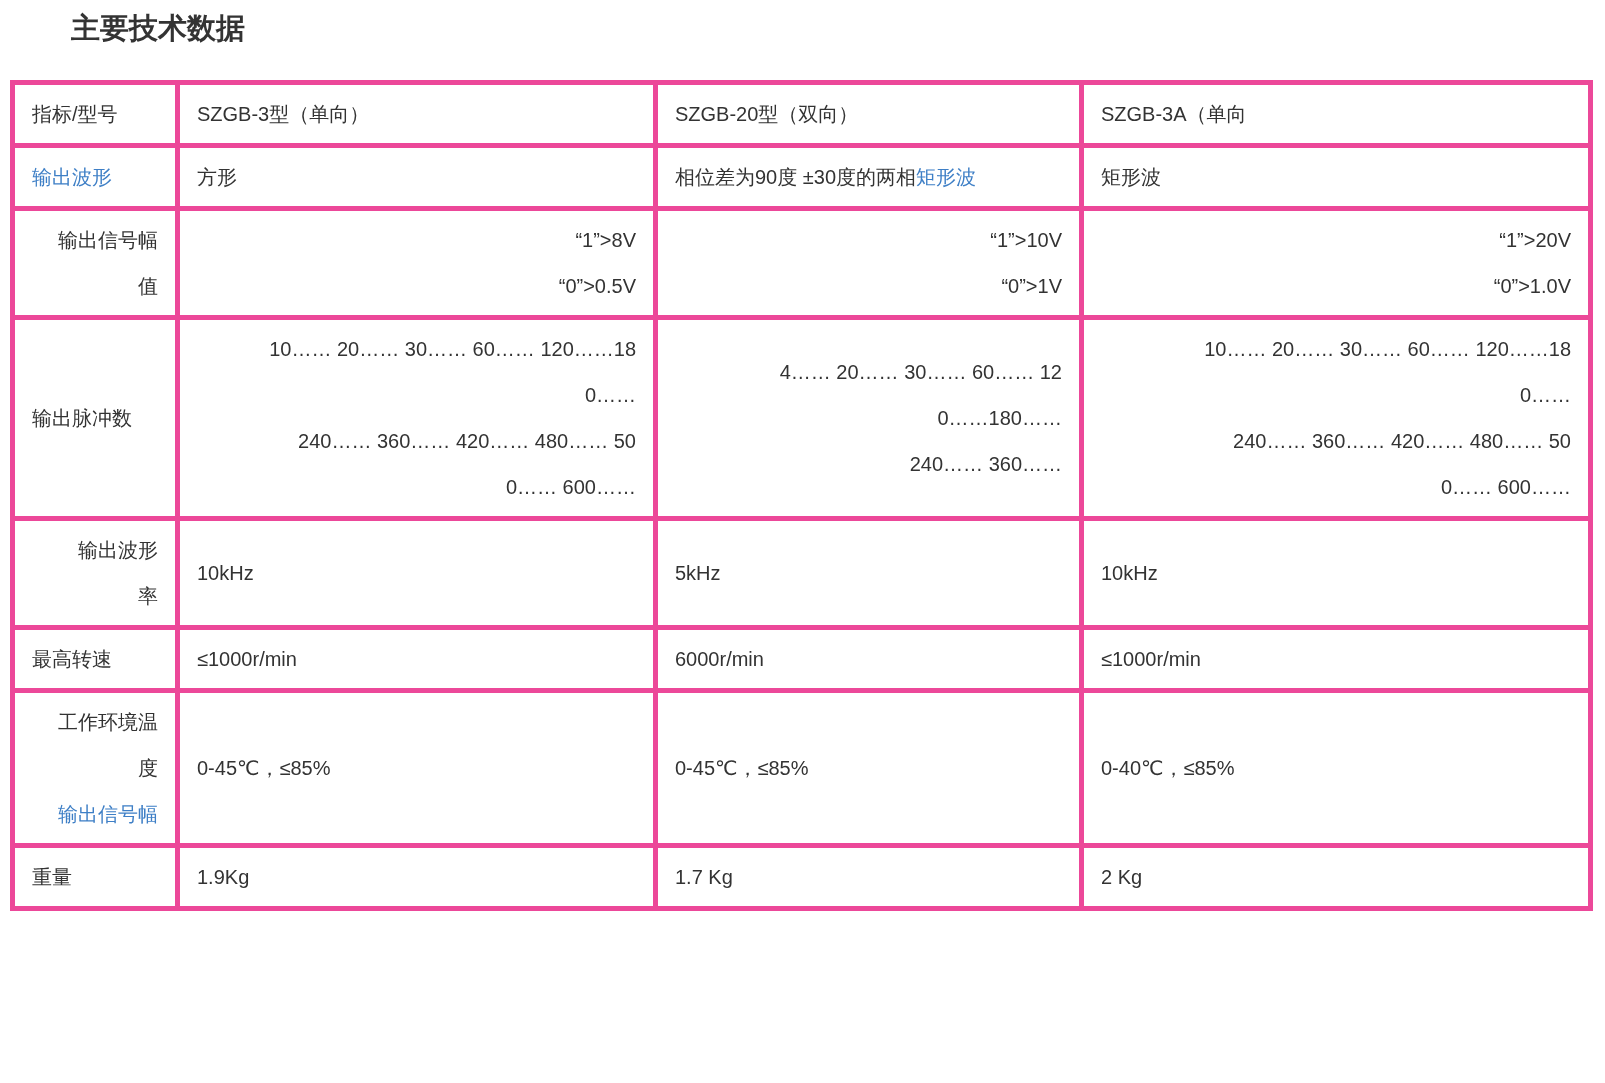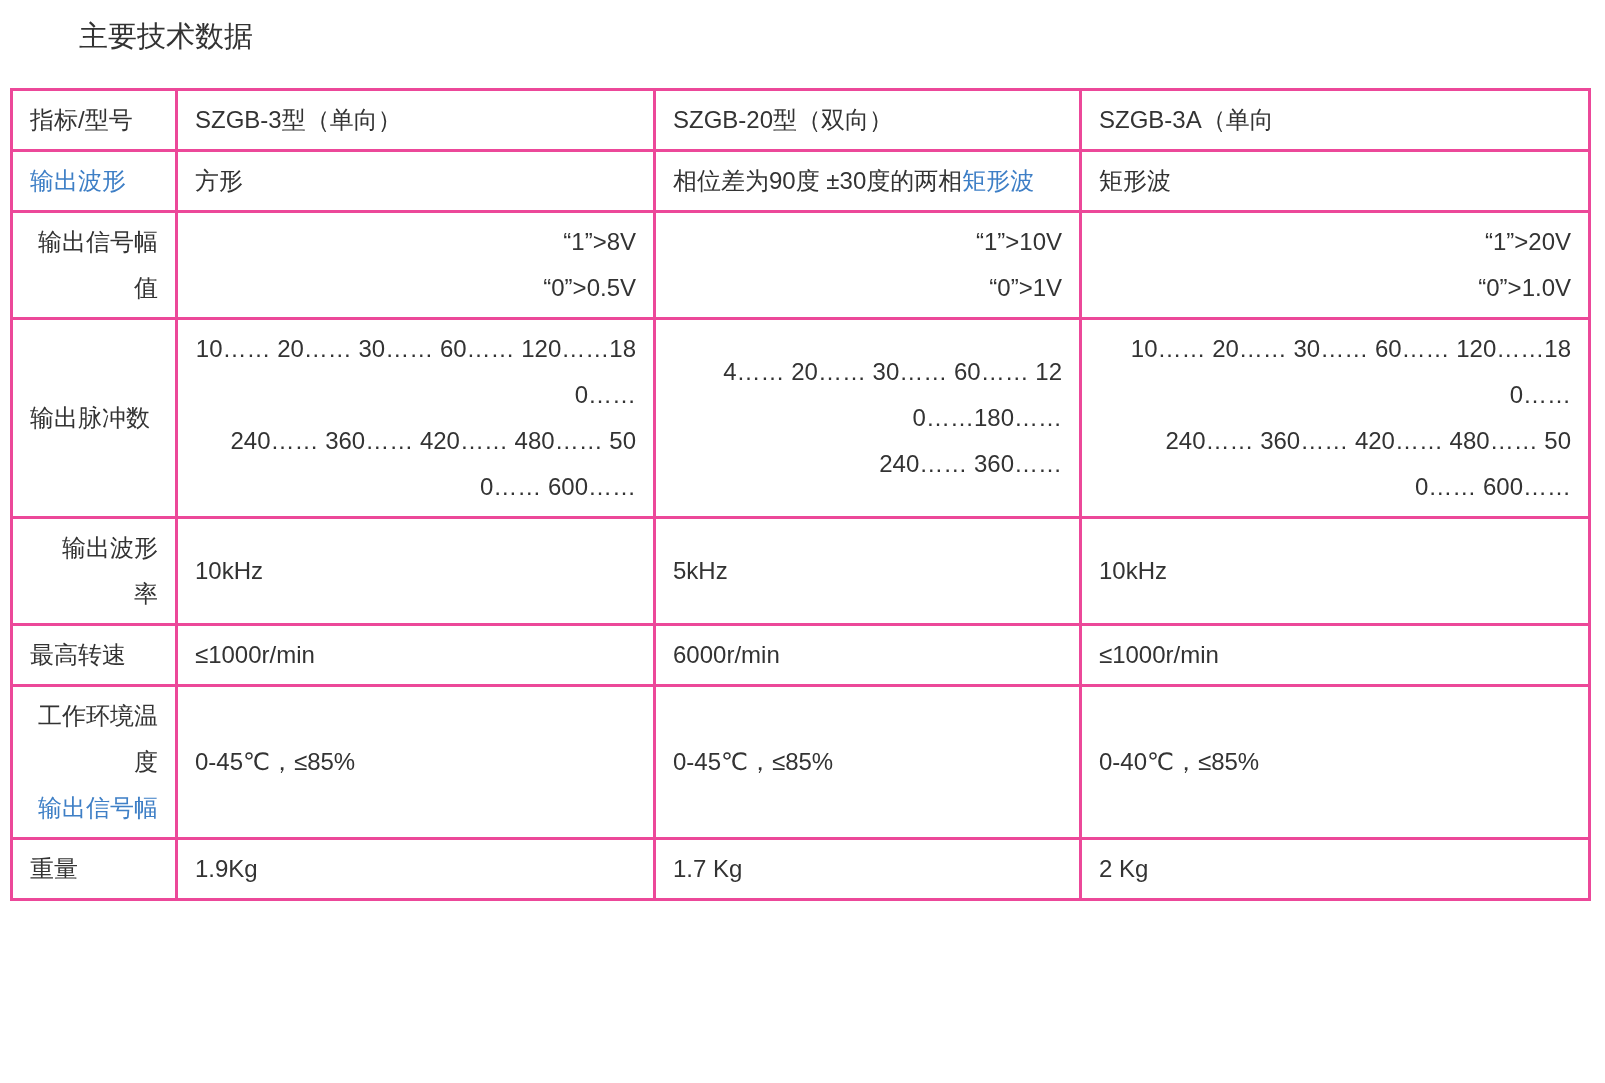--- a/index.html
+++ b/index.html
@@ -10,41 +10,41 @@
     color: #333333;
   }
   .page {
     width: 1605px;
     min-height: 1083px;
     background: #ffffff;
     box-sizing: border-box;
   }
   .title {
     font-size: 29px;
-    font-weight: 400;
+    font-weight: 700;
     line-height: 36px;
-    margin: 16px;
+    margin: 8px;
     padding: 2px 0 0 63px;
     color: #333333;
   }
   table.spec {
     border-collapse: collapse;
     table-layout: fixed;
     width: 1578px;
     margin: 34px 0 0 10px;
     background: #ffffff;
   }
   table.spec col.c0 { width: 165px; }
   table.spec col.c1 { width: 478px; }
   table.spec col.c2 { width: 426px; }
   table.spec col.c3 { width: 509px; }
   table.spec td {
-    border: 3px solid #ec4899;
+    border: 5px solid #ec4899;
     padding: 6px 17px;
-    font-size: 24px;
+    font-size: 20px;
     line-height: 46px;
     vertical-align: middle;
     font-weight: 400;
     text-align: left;
     overflow: hidden;
   }
   .line { white-space: nowrap; text-align: right; }
   a.link {
     color: #3e7fc6;
     text-decoration: none;

